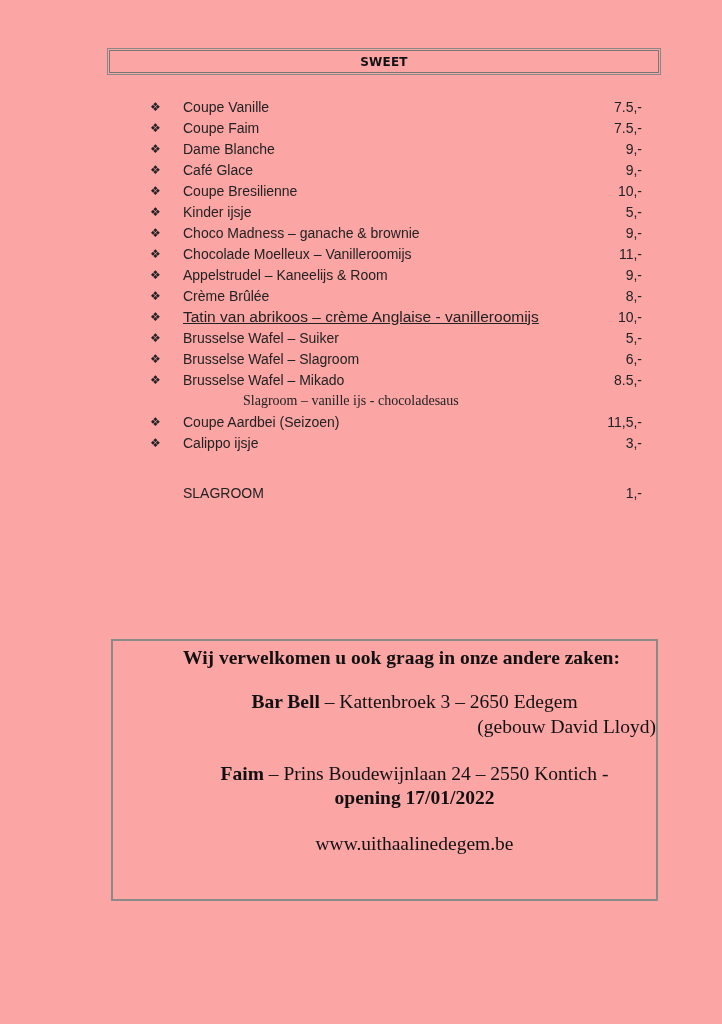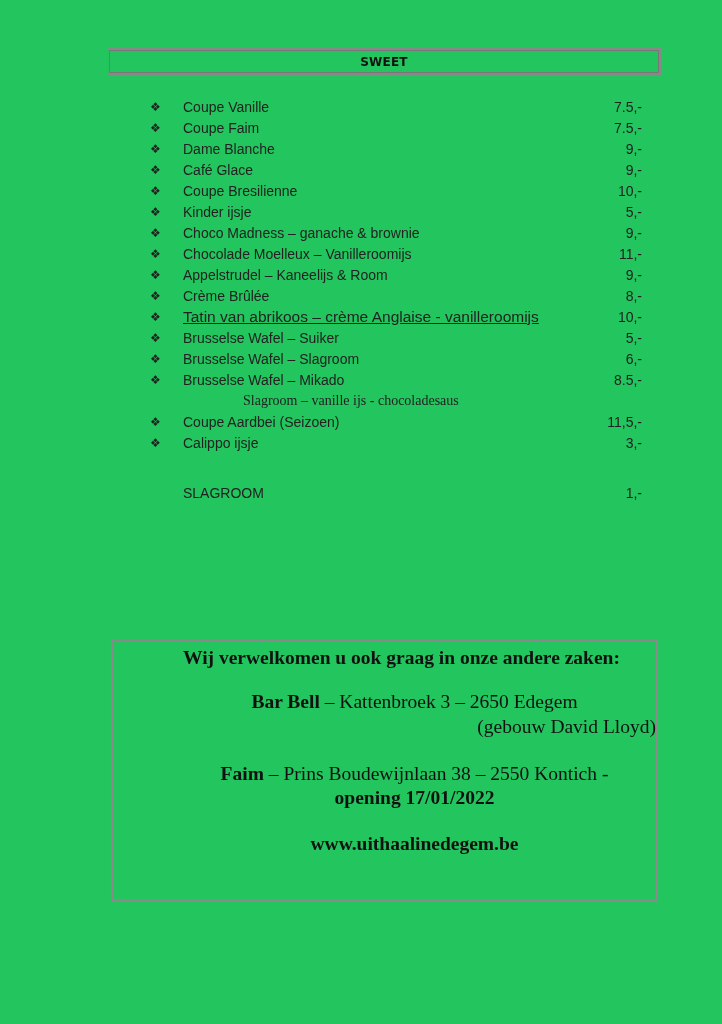--- a/index.html
+++ b/index.html
@@ -1,17 +1,17 @@
 <!DOCTYPE html>
 <html><head>
 <meta charset="utf-8">
 <style>
   html, body { margin: 0; padding: 0; background: #ffffff; }
   body { width: 722px; height: 1024px; position: relative; overflow: hidden; color: #1a1a1a; }
-  .page { position: absolute; left: 0; top: 0; width: 722px; height: 1024px; background: #22c55e; }
+  .page { position: absolute; left: 0; top: 0; width: 722px; height: 1024px; background: #fca5a5; }
 
   .section-header {
     position: absolute; left: 109px; top: 50px; width: 550px; height: 23px;
     border: 1px solid #777; box-sizing: border-box;
     outline: 1px solid #888; outline-offset: 1px;
     display: flex; align-items: center; justify-content: center;
   }
   .section-header span {
     font-family: "DejaVu Sans", sans-serif; font-weight: bold; font-size: 12px; letter-spacing: 0.2px; color: #111;
   }
@@ -33,21 +33,21 @@
     position: absolute; left: 111px; top: 639px; width: 547px; height: 262px;
     border: 2px solid #8a8a8a; box-sizing: border-box;
     font-family: "Liberation Serif", serif; color: #111; text-align: center;
   }
   .info-box .line { position: absolute; left: 0; right: 0; white-space: nowrap; }
   .info-box .title { top: 6px; left: 70px; right: 0; font-size: 19.5px; font-weight: bold; text-align: left; }
   .info-box .l2 { top: 50px; font-size: 19.5px; left: 60px; }
   .info-box .l3 { top: 75px; font-size: 19.5px; left: 60px; text-align: right; }
   .info-box .l4 { top: 122px; font-size: 19.5px; left: 60px; }
   .info-box .l5 { top: 146px; font-size: 19.5px; font-weight: bold; left: 60px; }
-  .info-box .l6 { top: 192px; font-size: 19.5px; font-weight: bold; left: 60px; text-align: center; }
+  .info-box .l6 { top: 192px; font-size: 19.5px; font-weight: normal; left: 60px; text-align: center; }
   b { font-weight: bold; }
 </style>
 </head>
 <body>
 
 <div class="page">
 
   <div class="section-header">
     <span>SWEET</span>
   </div>
@@ -143,19 +143,19 @@
     </div>
   </div>
 
   <div class="info-box">
     <div class="line title">Wij verwelkomen u ook graag in onze andere zaken:</div>
     <div class="line l2">
       <b>Bar Bell</b><span> – Kattenbroek 3 – 2650 Edegem</span>
     </div>
     <div class="line l3">(gebouw David Lloyd)</div>
     <div class="line l4">
-      <b>Faim</b><span> – Prins Boudewijnlaan 38 – 2550 Kontich -</span>
+      <b>Faim</b><span> – Prins Boudewijnlaan 24 – 2550 Kontich -</span>
     </div>
     <div class="line l5">opening 17/01/2022</div>
     <div class="line l6">www.uithaalinedegem.be</div>
   </div>
 
 </div>
 
 </body></html>

